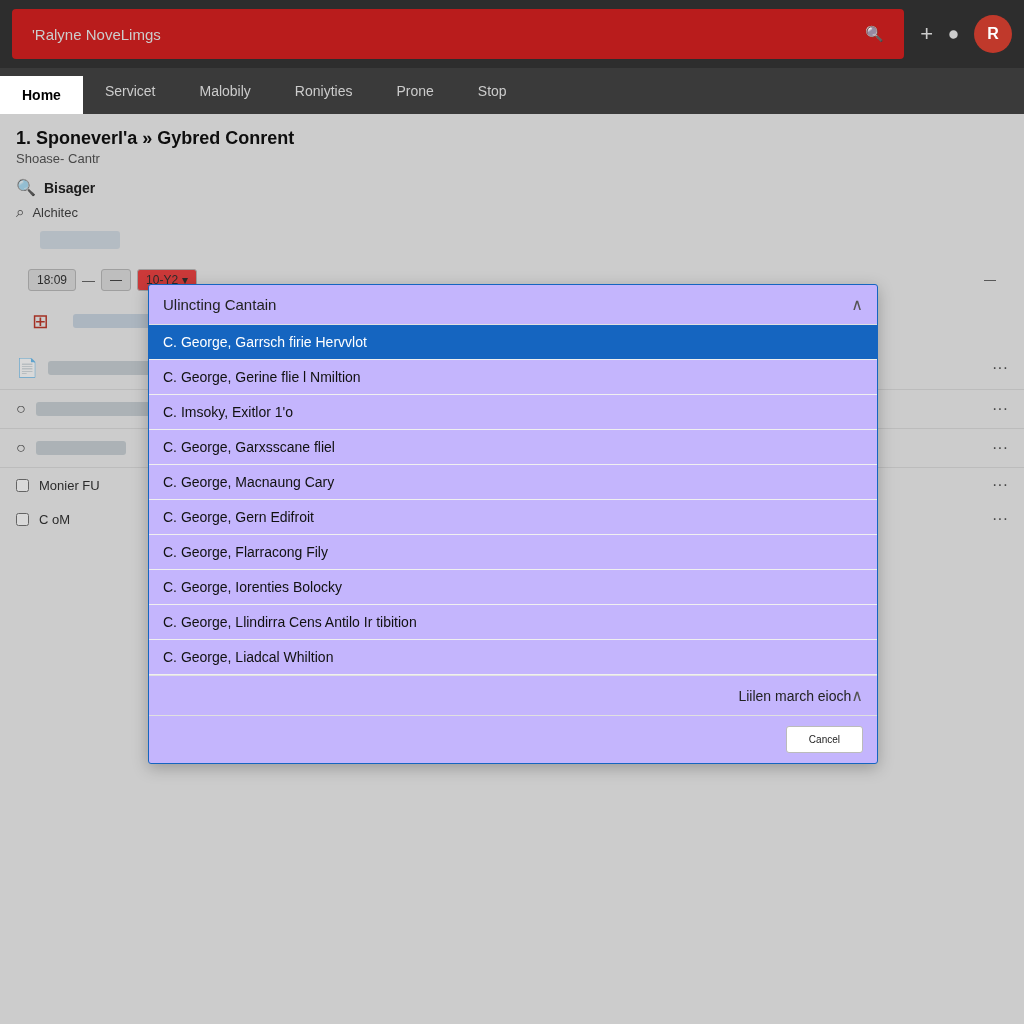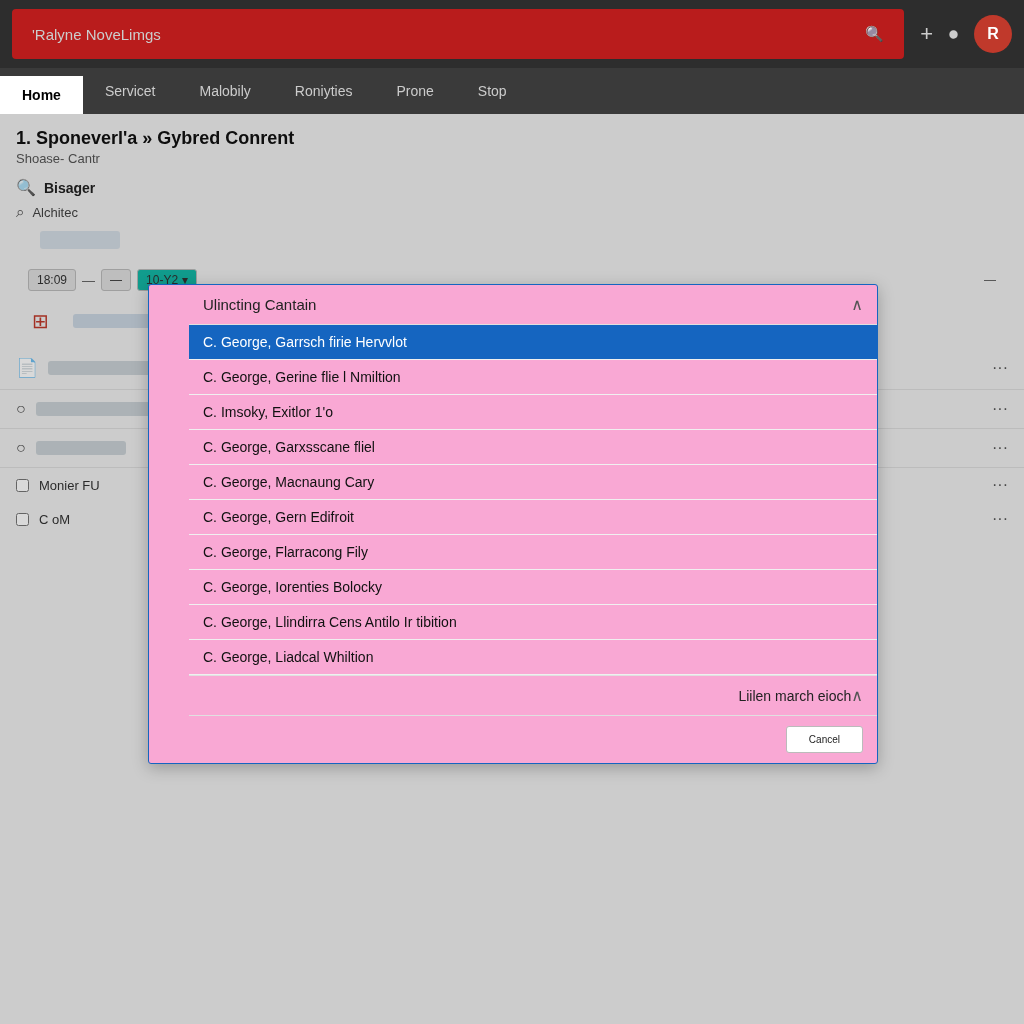--- a/index.html
+++ b/index.html
@@ -172,21 +172,21 @@
       border-radius: 3px;
       padding: 3px 8px;
       font-size: 12px;
       color: #333;
     }
     .dur-sep {
       color: #555;
       font-size: 13px;
     }
     .dur-select {
-      background: #14b8a6;
+      background: #ef4444;
       border: 1px solid #bbb;
       border-radius: 3px;
       padding: 3px 8px;
       font-size: 12px;
       color: #333;
       display: flex;
       align-items: center;
       gap: 4px;
     }
     .dur-dash {
@@ -255,26 +255,25 @@
       background: rgba(0,0,0,0.15);
       z-index: 100;
     }
 
     
     .dropdown-modal {
       position: absolute;
       top: 170px;
       left: 148px;
       width: 730px;
-      background: #f9a8d4;
+      background: #c4b5fd;
       border: 1.5px solid #1565c0;
       border-radius: 3px;
       box-shadow: 0 4px 16px rgba(0,0,0,0.25);
       z-index: 200;
-      padding-left: 40px;
     }
 
     .dropdown-header {
       display: flex;
       align-items: center;
       justify-content: space-between;
       padding: 10px 14px;
       border-bottom: 1px solid #e0e0e0;
     }
     .dropdown-header-text {

